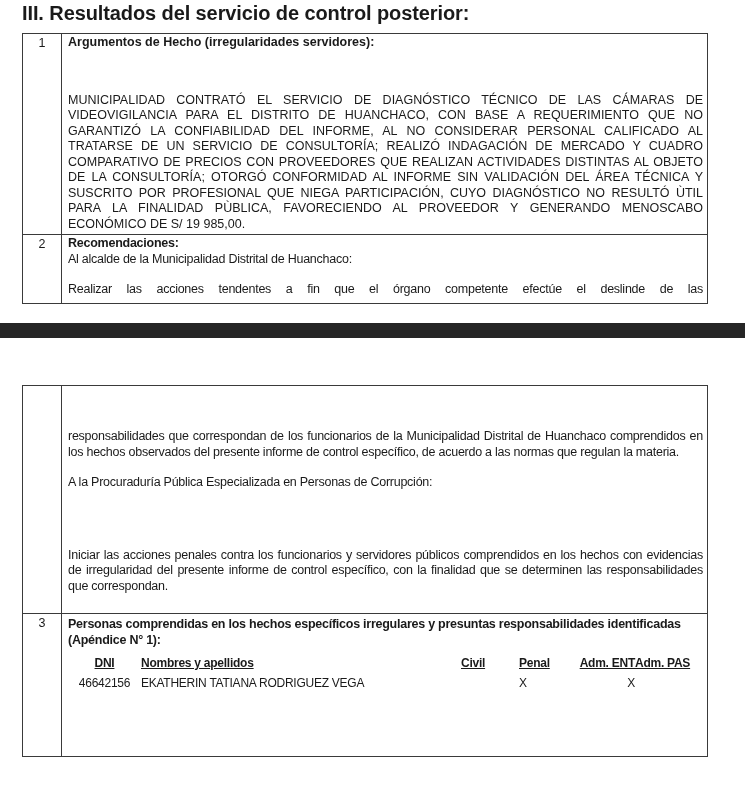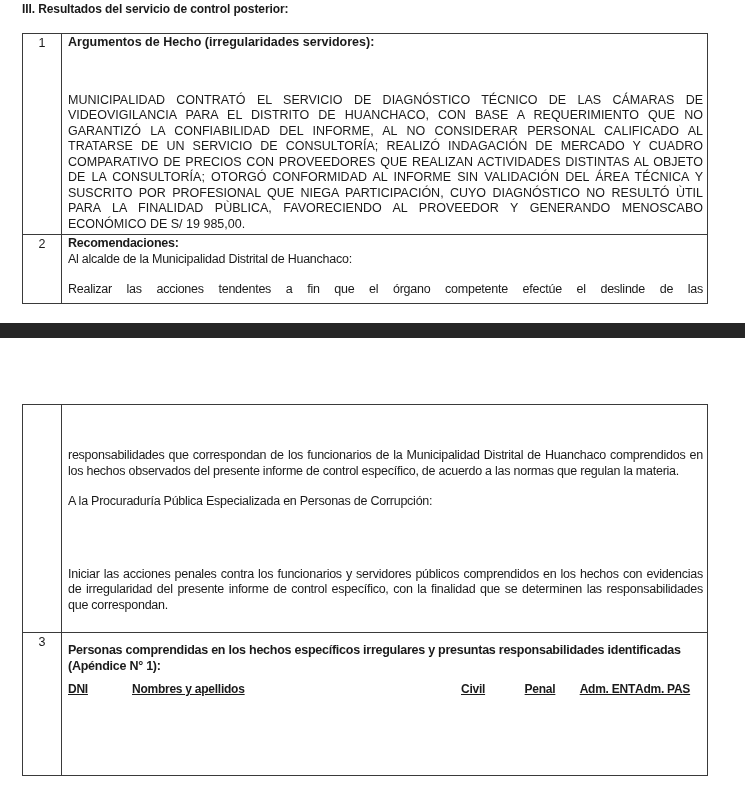--- a/index.html
+++ b/index.html
@@ -1,37 +1,37 @@
 <!DOCTYPE html>
 <html><head>
 <meta charset="utf-8">
 <style>
   html, body { margin: 0; padding: 0; background: #ffffff; }
   body { width: 745px; height: 795px; position: relative; overflow: hidden;
          font-family: "Liberation Sans", sans-serif; color: #1a1a1a; }
-  .section-title { position: absolute; left: 22px; top: 2px; font-size: 12px; font-weight: bold; letter-spacing: -0.1px; }
+  .section-title { position: absolute; left: 22px; top: 2px; font-size: 20px; font-weight: bold; letter-spacing: -0.1px; }
   .tbl { position: absolute; left: 22px; width: 686px; border: 1.5px solid #3a3a3a; border-collapse: collapse; box-sizing: border-box; }
   .tbl td { border: 1.5px solid #3a3a3a; vertical-align: top; font-size: 12.5px; line-height: 15.5px; padding: 0; }
   .tbl td.num { width: 38px; text-align: center; padding-top: 2px; font-size: 12.5px; }
   .tbl td.content { padding: 1px 4px 2px 6px; }
   .tbl1 { top: 33px; }
-  .tbl2 { top: 404px; }
+  .tbl2 { top: 385px; }
   .just { text-align: justify; text-align-last: left; margin-top: 42px; }
   .justall { text-align: justify; text-align-last: justify; }
   .bold { font-weight: bold; }
   .cond { font-family: "Liberation Sans", sans-serif; font-stretch: condensed; letter-spacing: -0.25px; }
   .upper { letter-spacing: 0px; }
   .gap { height: 15px; }
   .divider { position: absolute; left: 0; top: 323px; width: 745px; height: 15px; background: #262626; }
   .persons { width: 100%; border-collapse: collapse; margin-top: 6px; }
   .persons td { border: none; font-size: 12px; line-height: 19.5px; padding: 0; }
   .persons .h { font-weight: bold; text-decoration: underline; }
-  .persons .c-dni { width: 64px; }
+  .persons .c-dni { width: 73px; text-align: center; }
   .persons .c-civil { width: 52px; text-align: center; }
-  .persons .c-penal { width: 42px; text-align: center; }
+  .persons .c-penal { width: 42px; text-align: left; }
   .persons .c-ent { width: 74px; text-align: right; }
   .persons .c-pas { width: 68px; text-align: left; }
   .persons .c-civil.h { text-align: left; padding-right: 6px; }
 </style>
 </head>
 <body>
 
 <div class="section-title">III. Resultados del servicio de control posterior:</div>
 
 <table class="tbl tbl1">
@@ -65,29 +65,37 @@
       <div class="just">responsabilidades que correspondan de los funcionarios de la Municipalidad Distrital de Huanchaco comprendidos en los hechos observados del presente informe de control específico, de acuerdo a las normas que regulan la materia.</div>
       <div class="gap"></div>
       <div>A la Procuraduría Pública Especializada en Personas de Corrupción:</div>
       <div class="gap"></div>
       <div class="just">Iniciar las acciones penales contra los funcionarios y servidores públicos comprendidos en los hechos con evidencias de irregularidad del presente informe de control específico, con la finalidad que se determinen las responsabilidades que correspondan.</div>
     </td>
   </tr>
   <tr style="height:143px;">
     <td class="num">3</td>
     <td class="content cond">
-      <div class="bold" style="padding-top:9px;">Personas comprendidas en los hechos específicos irregulares y presuntas responsabilidades identificadas (Apéndice N° 1):</div>
+      <div class="bold" style="padding-top:2px;">Personas comprendidas en los hechos específicos irregulares y presuntas responsabilidades identificadas (Apéndice N° 1):</div>
       <table class="persons">
         <tbody>
               <tr>
           <td class="h c-dni">DNI</td>
           <td class="h">Nombres y apellidos</td>
           <td class="h c-civil">Civil</td>
           <td class="h c-penal">Penal</td>
           <td class="h c-ent">Adm. ENT</td>
           <td class="h c-pas">Adm. PAS</td>
         </tr>
+        <tr>
+          <td class="c-dni">46642156</td>
+          <td>EKATHERIN TATIANA RODRIGUEZ VEGA</td>
+          <td class="c-civil"></td>
+          <td class="c-penal">X</td>
+          <td class="c-ent">X</td>
+          <td class="c-pas"></td>
+        </tr>
       </tbody>
           </table>
     </td>
   </tr>
 </tbody>
   </table>
 
 </body></html>

